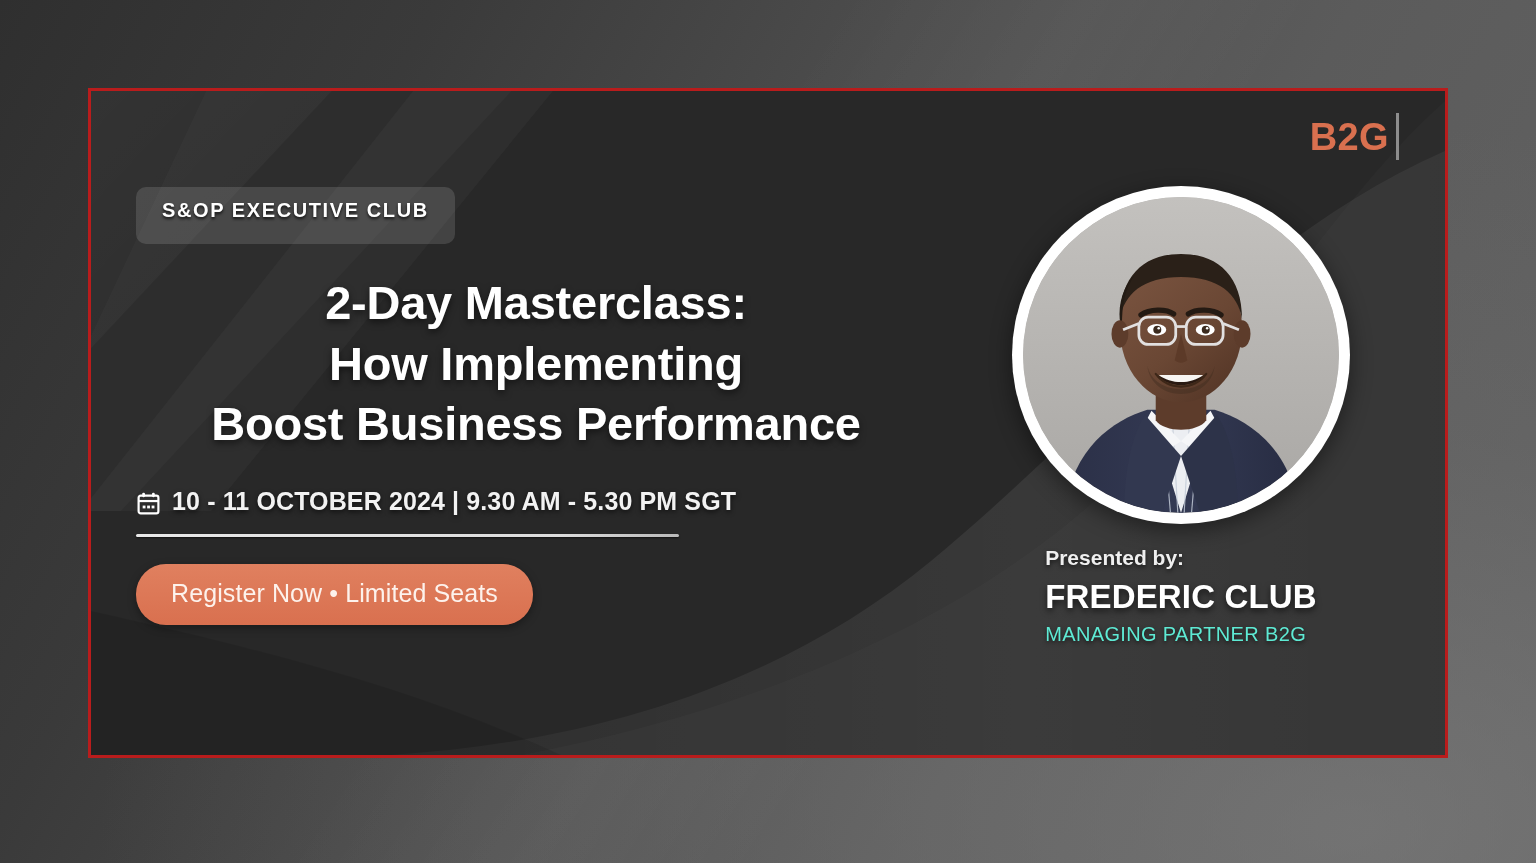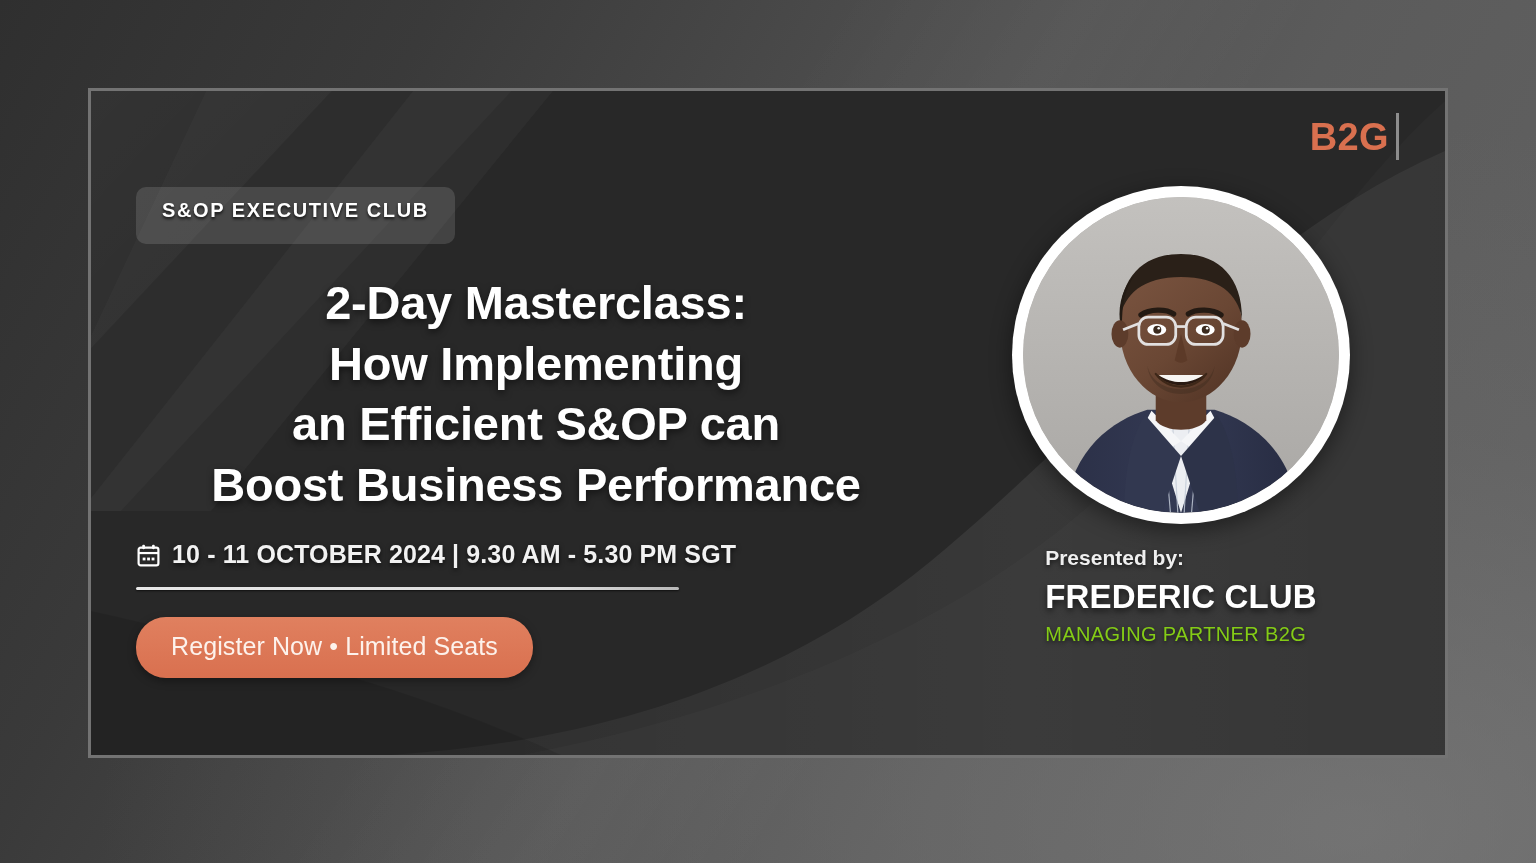--- a/index.html
+++ b/index.html
@@ -25,21 +25,21 @@
         rgba(255,255,255,0.035) 52%,
         rgba(255,255,255,0.00) 63%);
     pointer-events:none;
   }
 
   
   .card {
     position:absolute;
     left:88px; top:88px;
     width:1360px; height:670px;
-    border:3px solid #737373;
+    border:3px solid #b91c1c;
     background:#282828;
     overflow:hidden;
   }
 
   .card-bg { position:absolute; inset:0; overflow:hidden; }
   .card-bg svg { display:block; width:100%; height:100%; }
 
   
   .left {
     position:absolute;
@@ -65,23 +65,23 @@
     font-size:47px;
     font-weight:bold;
     line-height:1.29;
     letter-spacing:-0.005em;
     text-shadow:0 3px 7px rgba(0,0,0,0.55);
     text-align:center;
   }
   .headline .hl-line { display:block; white-space:nowrap; }
 
   .datetime {
-    margin-top:24px;
+    margin-top:32px;
     display:flex;
-    align-items:center;
+    align-items:flex-end;
     gap:11px;
     color:#f2f2f2;
     font-size:25px;
     font-weight:bold;
     letter-spacing:0.005em;
     text-shadow:0 2px 5px rgba(0,0,0,0.65);
     white-space:nowrap;
   }
   .cal-icon { flex:0 0 auto; display:block; margin-top:2px; }
 
@@ -167,21 +167,21 @@
   .presenter-name {
     margin-top:8px;
     color:#ffffff;
     font-size:33px;
     font-weight:bold;
     letter-spacing:0.005em;
     text-shadow:0 3px 6px rgba(0,0,0,0.6);
   }
   .presenter-role {
     margin-top:7px;
-    color:#84cc16;
+    color:#5eead4;
     font-size:20px;
     font-weight:normal;
     letter-spacing:0.018em;
     text-shadow:0 2px 4px rgba(0,0,0,0.6);
   }
 </style>
 </head>
 <body>
 
 <div class="page-sheen"></div>
@@ -219,21 +219,20 @@
     <span class="logo-bar"></span>
   </div>
 
   <div class="left">
 
     <div class="badge">S&amp;OP EXECUTIVE CLUB</div>
 
     <div class="headline">
       <span class="hl-line">2-Day Masterclass:</span>
       <span class="hl-line">How Implementing</span>
-      <span class="hl-line">an Efficient S&amp;OP can</span>
       <span class="hl-line">Boost Business Performance</span>
     </div>
 
     <div class="datetime">
       <svg class="cal-icon" width="25" height="25" viewBox="0 0 24 24" aria-hidden="true">
         <rect x="2.5" y="4.5" width="19" height="17" rx="2" fill="none" stroke="#ffffff" stroke-width="2.1"></rect>
         <rect x="6" y="1.6" width="2.6" height="4.4" rx="1.1" fill="#ffffff"></rect>
         <rect x="15.4" y="1.6" width="2.6" height="4.4" rx="1.1" fill="#ffffff"></rect>
         <rect x="2.5" y="8.6" width="19" height="2.1" fill="#ffffff"></rect>
         <rect x="6.4" y="14" width="2.7" height="2.7" fill="#ffffff"></rect>

